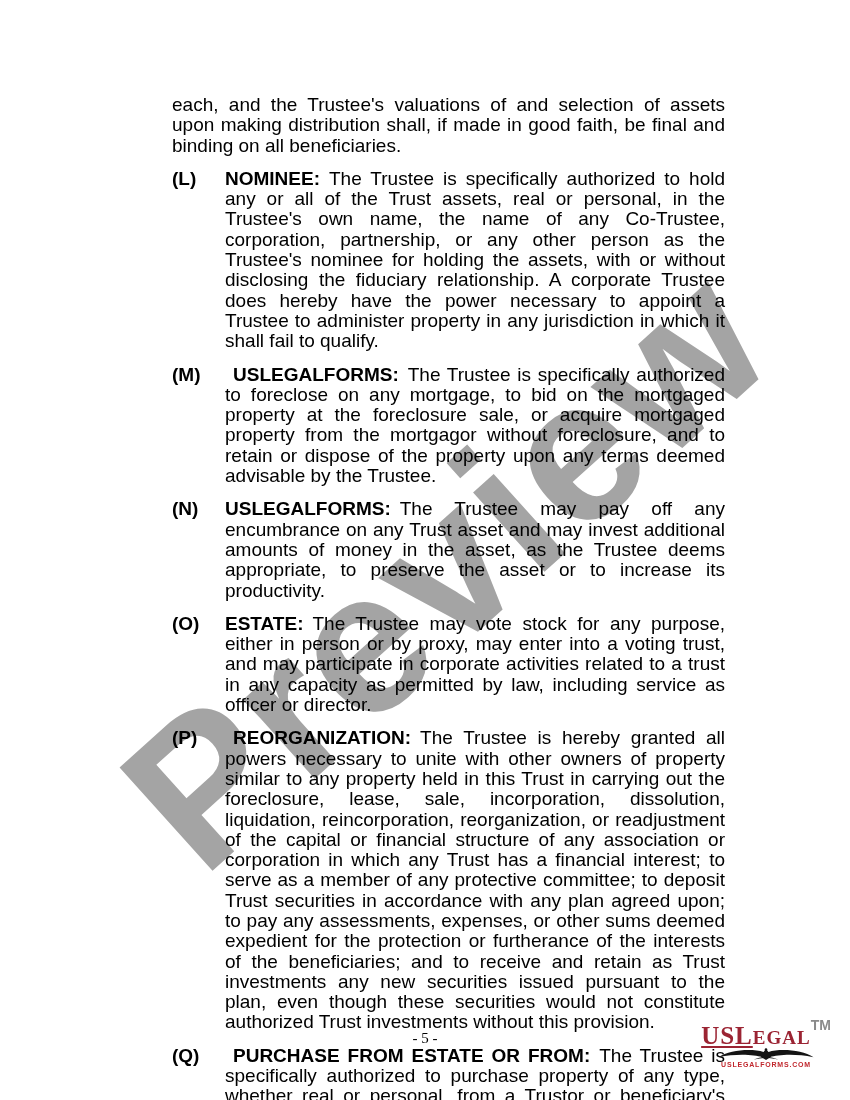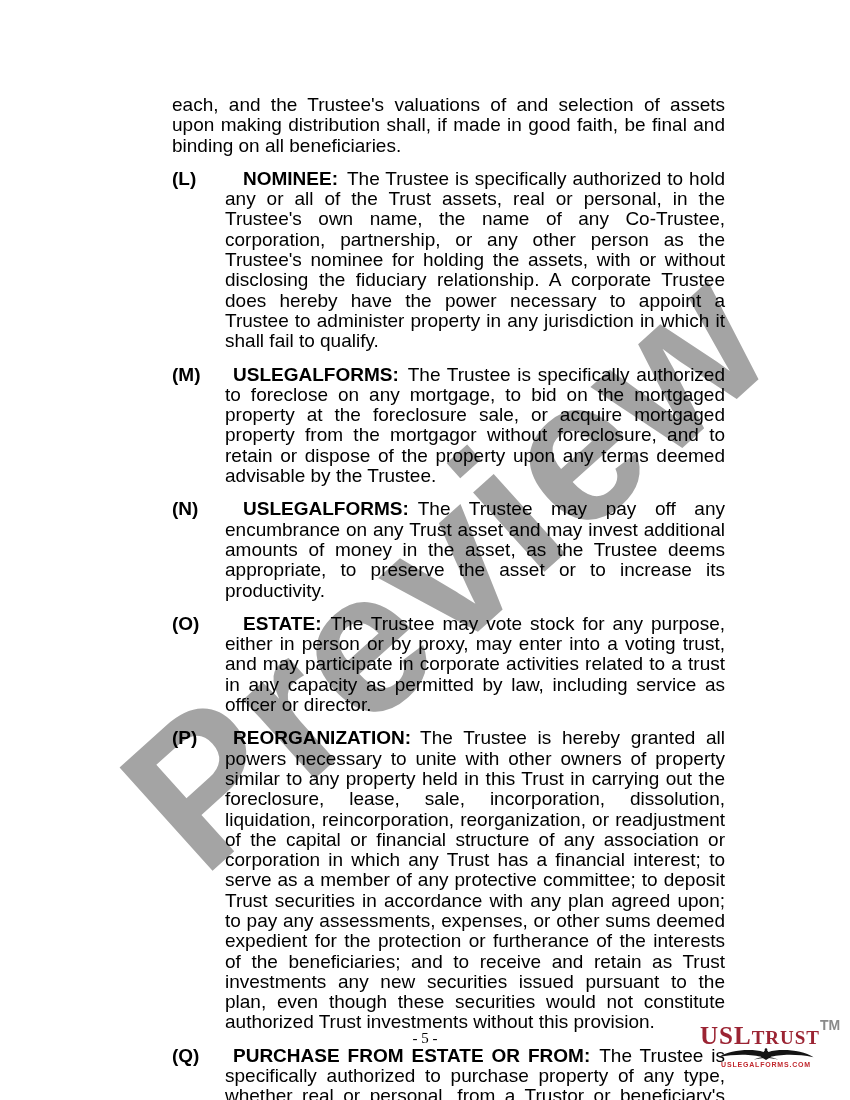--- a/index.html
+++ b/index.html
@@ -33,21 +33,21 @@
     width: 553px;
     font-size: 19px;
     line-height: 20.3px;
     z-index: 1;
   }
   .content p { margin: 0; text-align: justify; }
   .cont-para { margin-left: 53px; }
   .section { display: flex; margin-top: 13px; }
   .sec-label { width: 53px; flex: none; font-weight: bold; }
   .sec-body { flex: 1; }
-  .sec-head { font-weight: bold; margin-right: 9px; margin-left: 18px; }
+  .sec-head { font-weight: bold; margin-right: 9px; }
   .indent .sec-head { margin-left: 8px; }
   .page-number {
     position: absolute;
     left: 0; top: 1030px;
     width: 850px;
     text-align: center;
     font-family: "Liberation Serif", serif;
     font-size: 15px;
     z-index: 1;
   }
@@ -58,21 +58,21 @@
     text-align: center;
     z-index: 1;
   }
   .logo-brand {
     font-family: "Liberation Serif", serif;
     font-weight: bold;
     letter-spacing: 1px;
     line-height: 1;
     white-space: nowrap;
   }
-  .brand-big { font-size: 25px; }
+  .brand-big { font-size: 25px; text-decoration: underline; }
   .brand-small { font-size: 19px; }
   .brand-tm {
     font-size: 14px;
     color: #8a8a8a;
     vertical-align: 14px;
     letter-spacing: 0;
     font-family: "Liberation Sans", sans-serif;
   }
   .eagle { display: block; margin: -1px auto 0 auto; width: 116px; height: 13px; }
   .logo-site {
@@ -122,21 +122,21 @@
     <div class="section indent">
       <div class="sec-label">(Q)</div>
       <p class="sec-body"><span class="sec-head">PURCHASE FROM ESTATE OR FROM:</span><span>The Trustee is specifically authorized to purchase property of any type, whether real or personal, from a Trustor or beneficiary's estate or Trust for</span></p>
     </div>
 
   </div>
 
   <div class="page-number">- 5 -</div>
 
   <div class="logo">
-    <div class="logo-brand" style="color: rgb(155, 36, 51);"><span class="brand-big">USL</span><span class="brand-small">TRUST</span><span class="brand-tm">TM</span></div>
+    <div class="logo-brand" style="color: rgb(155, 36, 51);"><span class="brand-big">USL</span><span class="brand-small">EGAL</span><span class="brand-tm">TM</span></div>
     <svg class="eagle" viewBox="0 0 120 16" xmlns="http://www.w3.org/2000/svg">
       <path d="M60 2 L57 6 C42 1.5 15 3.5 1.5 12.5 C24 8 46 9.5 55 12.5
                C50 13.5 47 14.5 45 15.5 C52 14 57 13.5 60 13.5
                C63 13.5 68 14 75 15.5 C73 14.5 70 13.5 65 12.5
                C74 9.5 96 8 118.5 12.5 C105 3.5 78 1.5 63 6 Z" fill="#141414"></path>
       <path d="M55 13 L60 16 L65 13 L60 12 Z" fill="#141414"></path>
       <circle cx="60" cy="3.2" r="1.6" fill="#141414"></circle>
     </svg>
     <div class="logo-site" style="color: rgb(193, 39, 45);">USLEGALFORMS.COM</div>
   </div>

